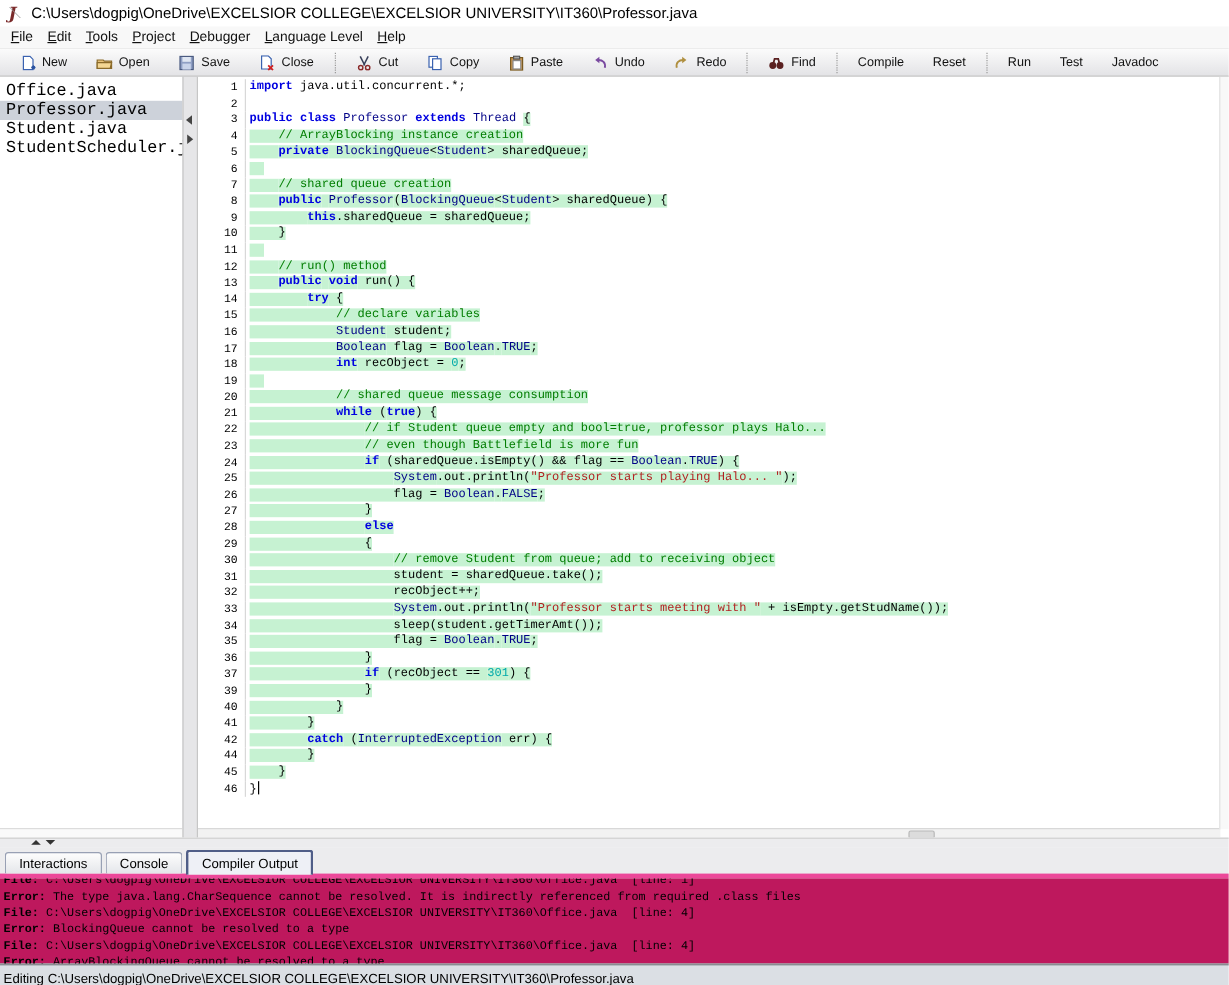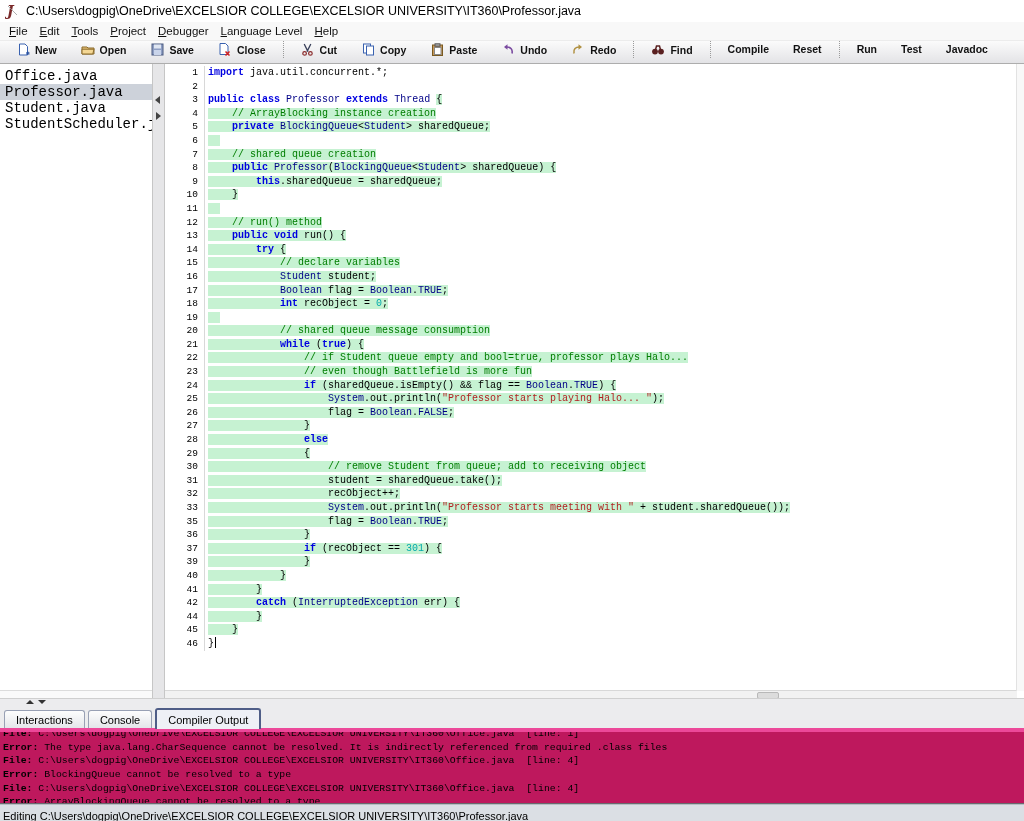--- a/index.html
+++ b/index.html
@@ -9,21 +9,21 @@
   .titlebar{height:22px;background:#ffffff;display:flex;align-items:center;padding-left:5px;}
   .appicon{width:16px;height:17px;margin-right:5px;}
   .title{font-size:12.5px;color:#000;}
   
   .menubar{height:18px;background:#f8f8f8;display:flex;align-items:center;padding-left:3px;
            border-bottom:1px solid #ececec;font-size:11.5px;color:#111;}
   .menu-item{padding:1px 6px;cursor:default;}
   .menu-item u{text-decoration:underline;}
   
   .toolbar{height:22px;background:linear-gradient(#fbfbfb,#e3e3e6);border-bottom:1px solid #adadad;
-           display:flex;align-items:flex-start;font-size:10.5px;color:#111;padding-left:4px;font-weight:bold;}
+           display:flex;align-items:center;font-size:10.5px;color:#111;padding-left:4px;}
   .tbtn{display:flex;align-items:center;gap:5px;padding:2px 9px;margin:0 3px;border-radius:2px;}
   .ticon{display:inline-flex;width:14px;height:13px;align-items:center;justify-content:center;}
   .tsep{width:0;height:17px;border-left:1px dotted #9a9a9a;margin:0 5px;}
   
   .main{height:634px;display:flex;position:relative;background:#fff;}
   .filepane{width:152px;background:#fff;position:relative;padding-top:4px;
             font-family:"Liberation Mono","DejaVu Sans Mono",monospace;font-size:14px;}
   .fitem{height:16px;line-height:16px;padding-left:5px;white-space:nowrap;color:#000;}
   .fitem.fsel{background:#cdd2da;}
   .fscroll{position:absolute;left:0;bottom:0;width:100%;height:7px;background:#fafafa;border-top:1px solid #dcdcdc;}
@@ -252,21 +252,22 @@
         <div class="cline"><span class="ln">23</span><span class="ct"><span class="s-p sel">                </span><span class="s-c sel">// even though Battlefield is more fun</span></span></div>
         <div class="cline"><span class="ln">24</span><span class="ct"><span class="s-p sel">                </span><span class="s-k sel">if</span><span class="s-p sel"> (sharedQueue.isEmpty() &amp;&amp; flag == </span><span class="s-t sel">Boolean</span><span class="s-p sel">.</span><span class="s-t sel">TRUE</span><span class="s-p sel">) {</span></span></div>
         <div class="cline"><span class="ln">25</span><span class="ct"><span class="s-p sel">                    </span><span class="s-t sel">System</span><span class="s-p sel">.out.println(</span><span class="s-s sel">"Professor starts playing Halo... "</span><span class="s-p sel">);</span></span></div>
         <div class="cline"><span class="ln">26</span><span class="ct"><span class="s-p sel">                    flag = </span><span class="s-t sel">Boolean</span><span class="s-p sel">.</span><span class="s-t sel">FALSE</span><span class="s-p sel">;</span></span></div>
         <div class="cline"><span class="ln">27</span><span class="ct"><span class="s-p sel">                }</span></span></div>
         <div class="cline"><span class="ln">28</span><span class="ct"><span class="s-p sel">                </span><span class="s-k sel">else</span></span></div>
         <div class="cline"><span class="ln">29</span><span class="ct"><span class="s-p sel">                {</span></span></div>
         <div class="cline"><span class="ln">30</span><span class="ct"><span class="s-p sel">                    </span><span class="s-c sel">// remove Student from queue; add to receiving object</span></span></div>
         <div class="cline"><span class="ln">31</span><span class="ct"><span class="s-p sel">                    student = sharedQueue.take();</span></span></div>
         <div class="cline"><span class="ln">32</span><span class="ct"><span class="s-p sel">                    recObject++;</span></span></div>
-        <div class="cline"><span class="ln">33</span><span class="ct"><span class="s-p sel">                    </span><span class="s-t sel">System</span><span class="s-p sel">.out.println(</span><span class="s-s sel">"Professor starts meeting with "</span><span class="s-p sel"> + student.sharedQueue());</span></span></div>
+        <div class="cline"><span class="ln">33</span><span class="ct"><span class="s-p sel">                    </span><span class="s-t sel">System</span><span class="s-p sel">.out.println(</span><span class="s-s sel">"Professor starts meeting with "</span><span class="s-p sel"> + isEmpty.getStudName());</span></span></div>
+        <div class="cline"><span class="ln">34</span><span class="ct"><span class="s-p sel">                    sleep(student.getTimerAmt());</span></span></div>
         <div class="cline"><span class="ln">35</span><span class="ct"><span class="s-p sel">                    flag = </span><span class="s-t sel">Boolean</span><span class="s-p sel">.</span><span class="s-t sel">TRUE</span><span class="s-p sel">;</span></span></div>
         <div class="cline"><span class="ln">36</span><span class="ct"><span class="s-p sel">                }</span></span></div>
         <div class="cline"><span class="ln">37</span><span class="ct"><span class="s-p sel">                </span><span class="s-k sel">if</span><span class="s-p sel"> (recObject == </span><span class="s-n sel">301</span><span class="s-p sel">) {</span></span></div>
         <div class="cline"><span class="ln">39</span><span class="ct"><span class="s-p sel">                }</span></span></div>
         <div class="cline"><span class="ln">40</span><span class="ct"><span class="s-p sel">            }</span></span></div>
         <div class="cline"><span class="ln">41</span><span class="ct"><span class="s-p sel">        }</span></span></div>
         <div class="cline"><span class="ln">42</span><span class="ct"><span class="s-p sel">        </span><span class="s-k sel">catch</span><span class="s-p sel"> (</span><span class="s-t sel">InterruptedException</span><span class="s-p sel"> err) {</span></span></div>
         <div class="cline"><span class="ln">44</span><span class="ct"><span class="s-p sel">        }</span></span></div>
         <div class="cline"><span class="ln">45</span><span class="ct"><span class="s-p sel">    }</span></span></div>
         <div class="cline"><span class="ln">46</span><span class="ct"><span class="s-p">}</span><span class="caret"></span></span></div>

